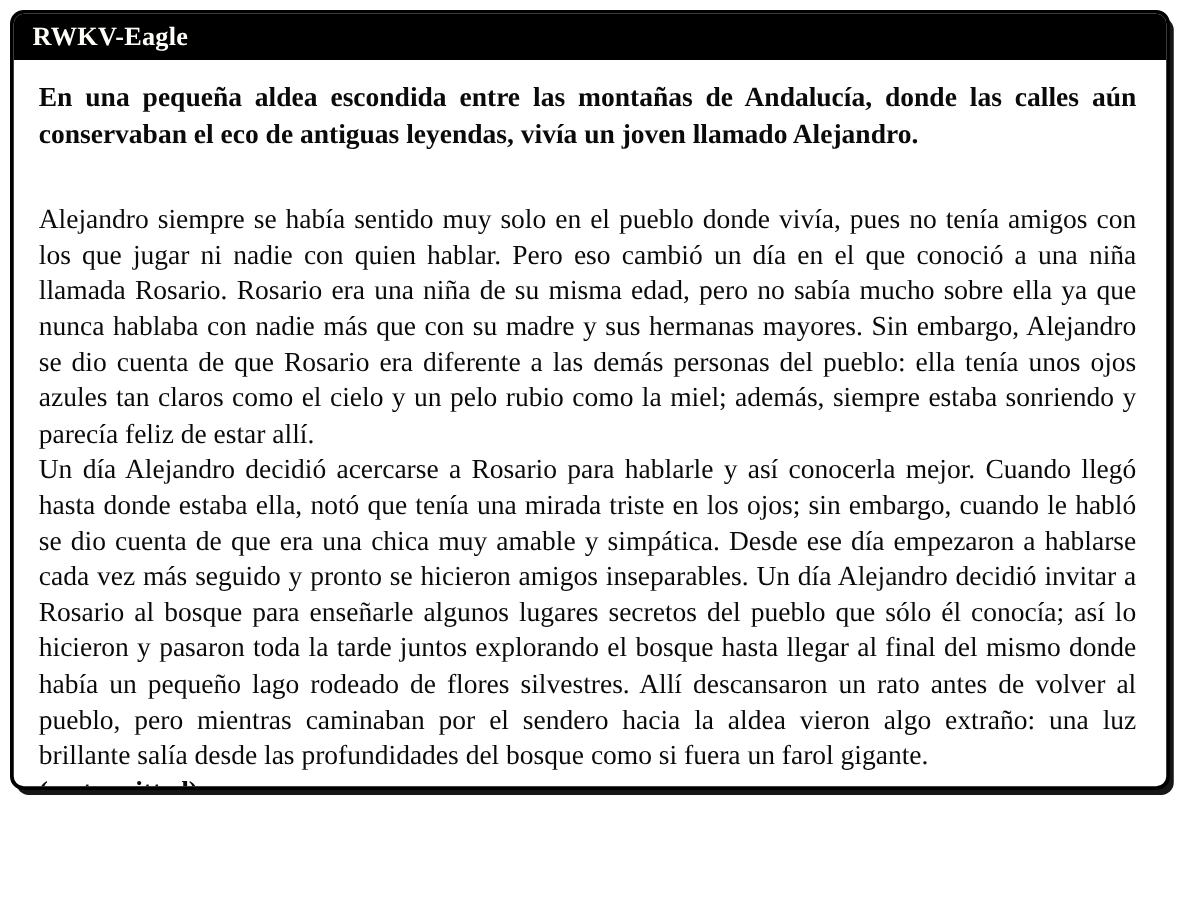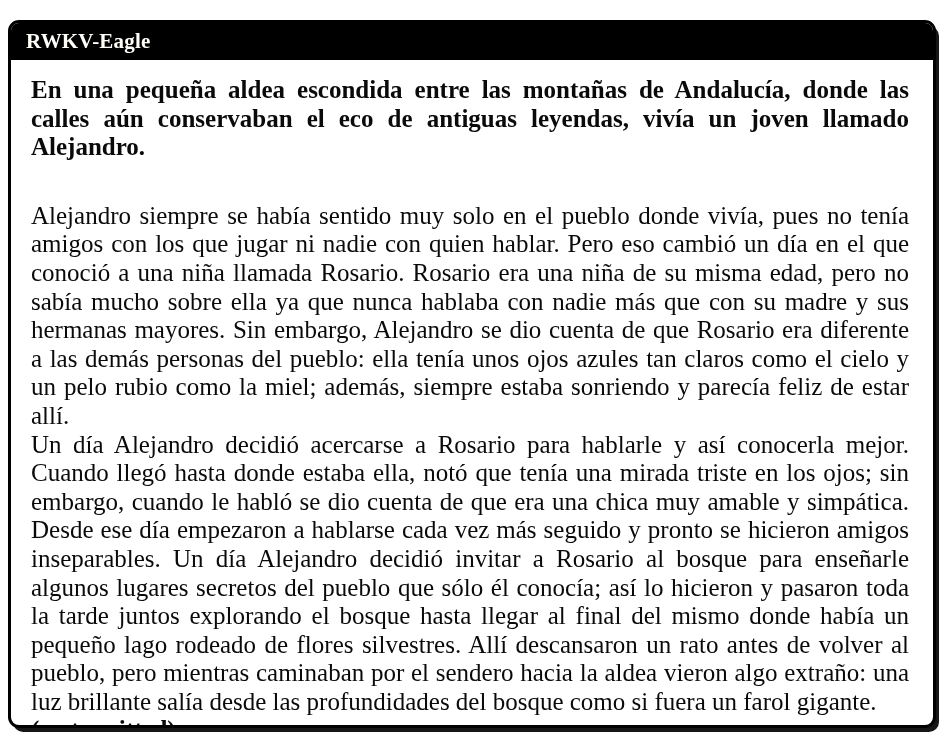--- a/index.html
+++ b/index.html
@@ -14,23 +14,23 @@
     margin: 0;
     padding: 0;
     width: 946px;
     height: 733px;
     background: #ffffff;
     font-family: "Liberation Serif", "DejaVu Serif", serif;
   }
   .figure-card {
     position: absolute;
     left: 8px;
-    top: 20px;
+    top: 8px;
     width: 928px;
-    height: 708px;
+    height: 624px;
     background: var(--panel-bg, #ffffff);
     border: 3px solid var(--border, #000);
     border-radius: 11px;
     box-shadow: 4px 5px 0 -1px #161616;
     overflow: hidden;
   }
   .card-header {
     background: var(--header-bg, #000);
     height: 37px;
     display: flex;
@@ -40,21 +40,21 @@
   }
   .card-title {
     color: var(--header-text, #fff);
     font-size: 21px;
     font-weight: bold;
     letter-spacing: 0.2px;
   }
   .card-body {
     padding: 16px 24px 0 20px;
     color: var(--body-text, #0a0a0a);
-    font-size: 25px;
+    font-size: 22px;
     line-height: 28.6px;
   }
   .prompt-text {
     margin: 0 0 40px 0;
     font-weight: bold;
     text-align: justify;
   }
   .story-paragraph {
     margin: 0;
     text-align: justify;

